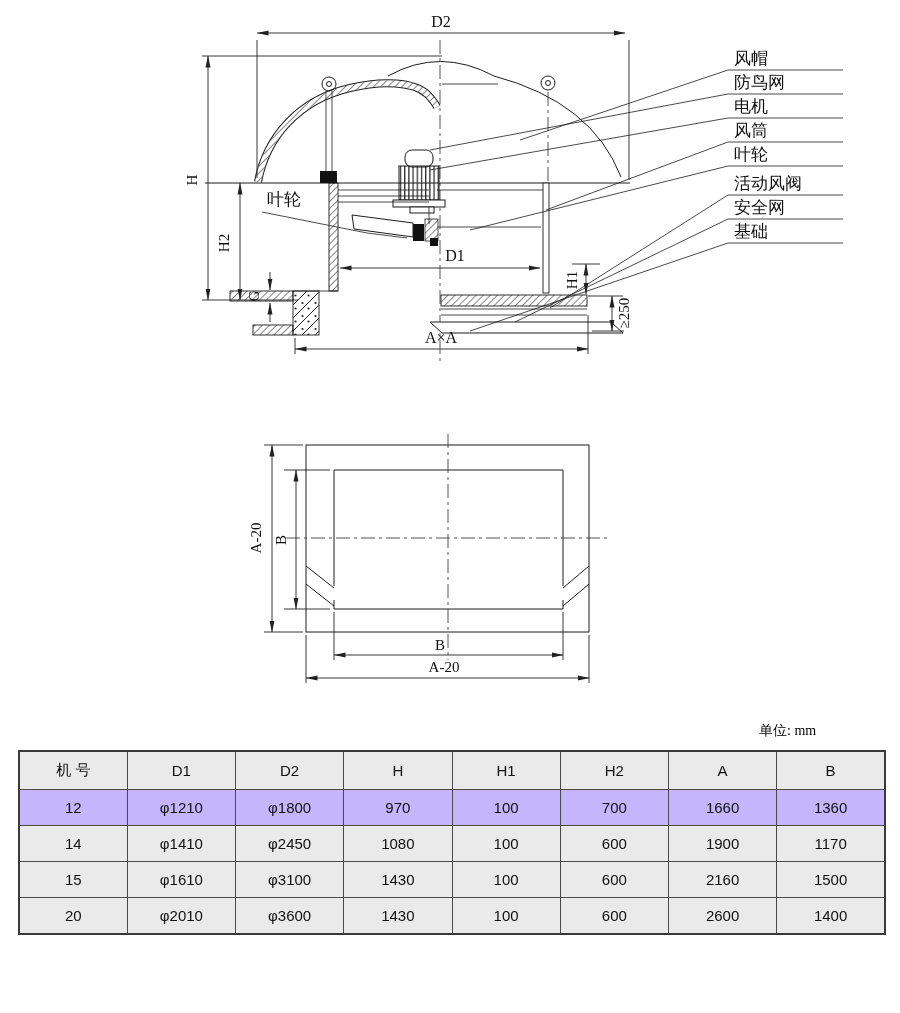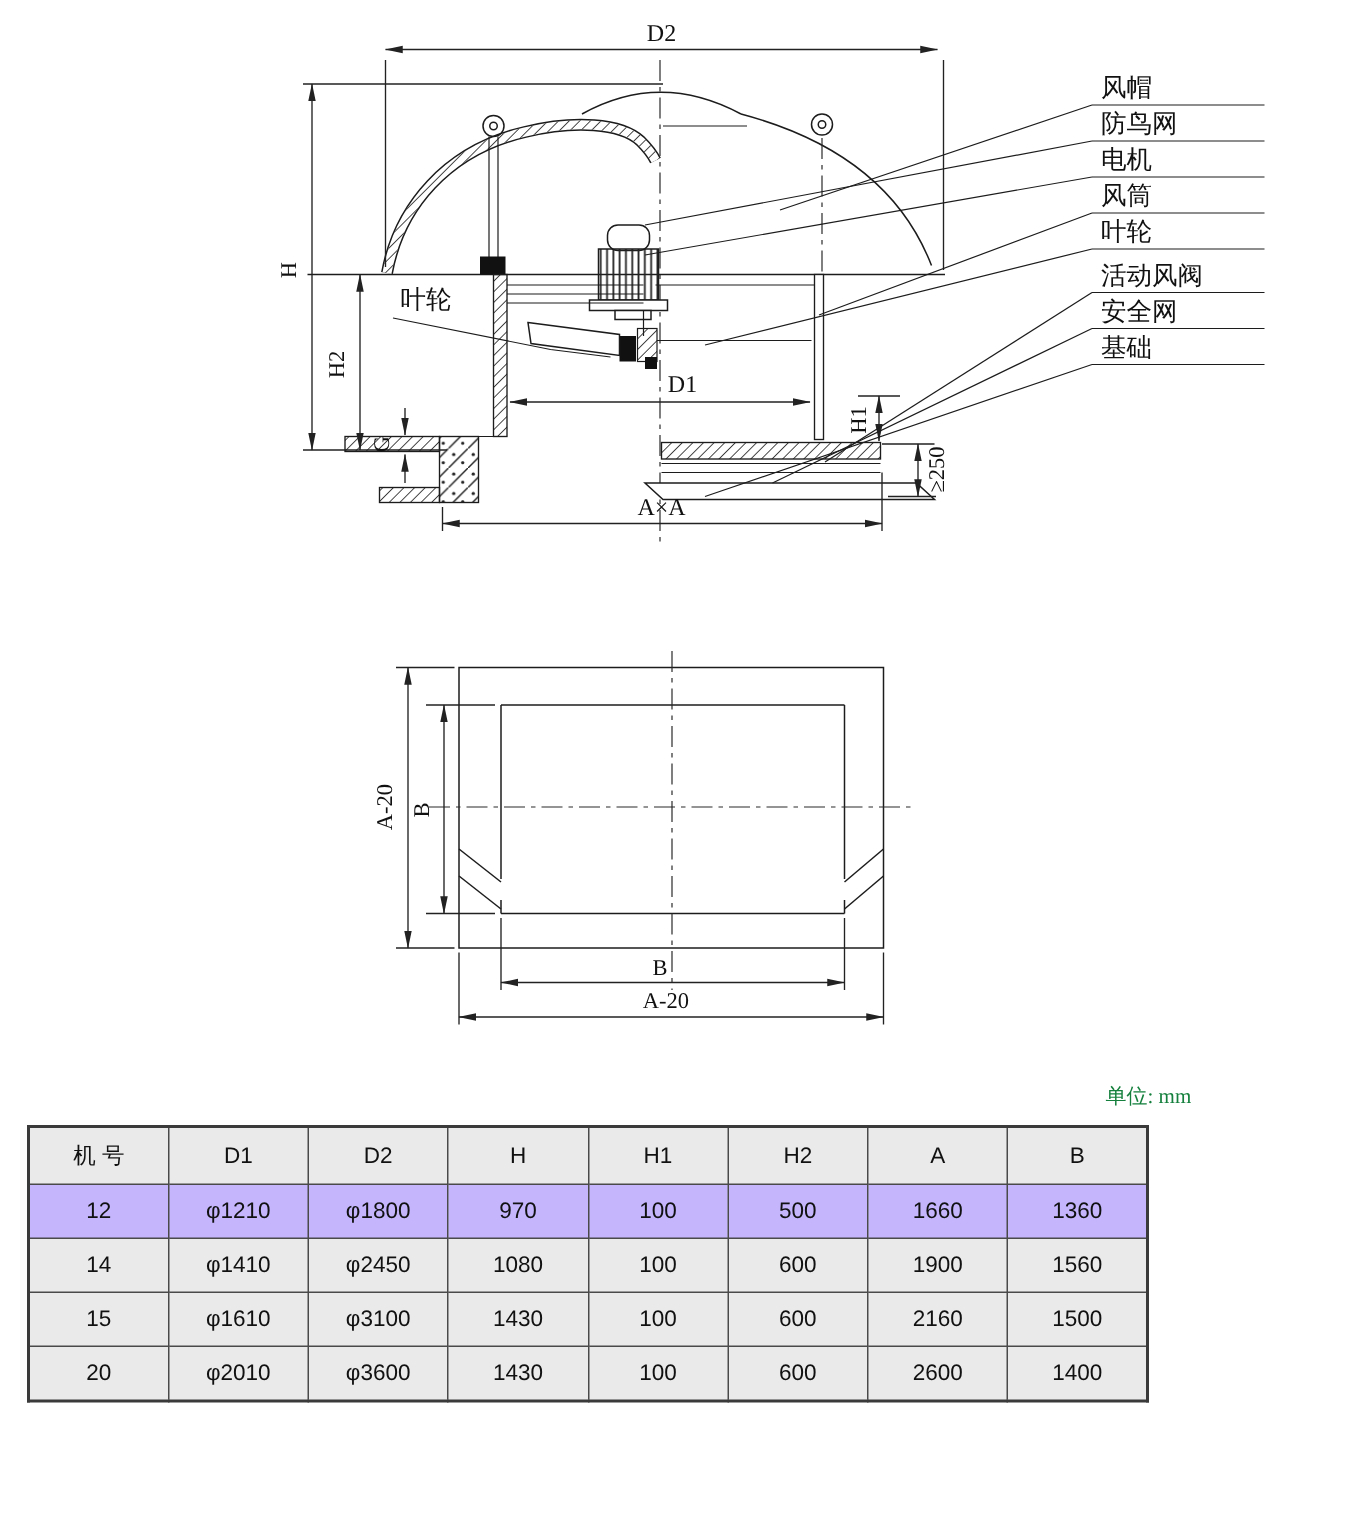--- a/index.html
+++ b/index.html
@@ -6,23 +6,23 @@
   .page{position:relative;width:900px;height:1013px;background:#fff;overflow:hidden;
         font-family:"Liberation Sans","DejaVu Sans",sans-serif;text-decoration:underline;}
   svg{position:absolute;left:0;top:0;}
   .ln{stroke:#1c1c1c;stroke-width:1;fill:none;}
   .thin{stroke:#1c1c1c;stroke-width:0.8;fill:none;}
   .dim{stroke:#222;stroke-width:0.9;fill:none;}
   .cl{stroke:#2a2a2a;stroke-width:0.8;fill:none;stroke-dasharray:14 4 3 4;}
   .dimt{font-family:"Liberation Serif","DejaVu Serif",serif;font-size:16px;fill:#111;}
   .dimts{font-family:"Liberation Serif","DejaVu Serif",serif;font-size:15px;fill:#111;}
   .cjk{font-family:"Liberation Serif","DejaVu Serif",serif;font-size:17px;fill:#111;}
-  .unit-label{position:absolute;left:737px;top:722px;
-        font-family:"Liberation Serif","DejaVu Serif",serif;font-size:14px;color:#15803d;}
-  table.spec{position:absolute;left:18px;top:750px;width:748px;border-collapse:collapse;
+  .unit-label{position:absolute;left:759px;top:722px;
+        font-family:"Liberation Serif","DejaVu Serif",serif;font-size:14px;color:#000000;}
+  table.spec{position:absolute;left:18px;top:750px;width:868px;border-collapse:collapse;
         table-layout:fixed;font-size:15px;color:#111;border-radius:23px;}
   table.spec th,table.spec td{border:1px solid #4a4a4a;text-align:center;
         font-weight:normal;padding:0;}
   table.spec th{height:37px;background:#eaeaea;}
   table.spec td{height:35px;background:#c4b5fd;}
   table.spec tr.alt td{background:#eaeaea;margin-left:28px;}
   table.spec{border:2px solid #3a3a3a;}
 </style>
 </head>
 <body>
@@ -283,33 +283,33 @@
       <th>B</th>
     </tr>
   </thead>
   <tbody>
     <tr>
       <td>12</td>
       <td>φ1210</td>
       <td>φ1800</td>
       <td>970</td>
       <td>100</td>
-      <td>500</td>
+      <td>700</td>
       <td>1660</td>
       <td>1360</td>
     </tr>
     <tr class="alt">
       <td>14</td>
       <td>φ1410</td>
       <td>φ2450</td>
       <td>1080</td>
       <td>100</td>
       <td>600</td>
       <td>1900</td>
-      <td>1560</td>
+      <td>1170</td>
     </tr>
     <tr class="alt">
       <td>15</td>
       <td>φ1610</td>
       <td>φ3100</td>
       <td>1430</td>
       <td>100</td>
       <td>600</td>
       <td>2160</td>
       <td>1500</td>

